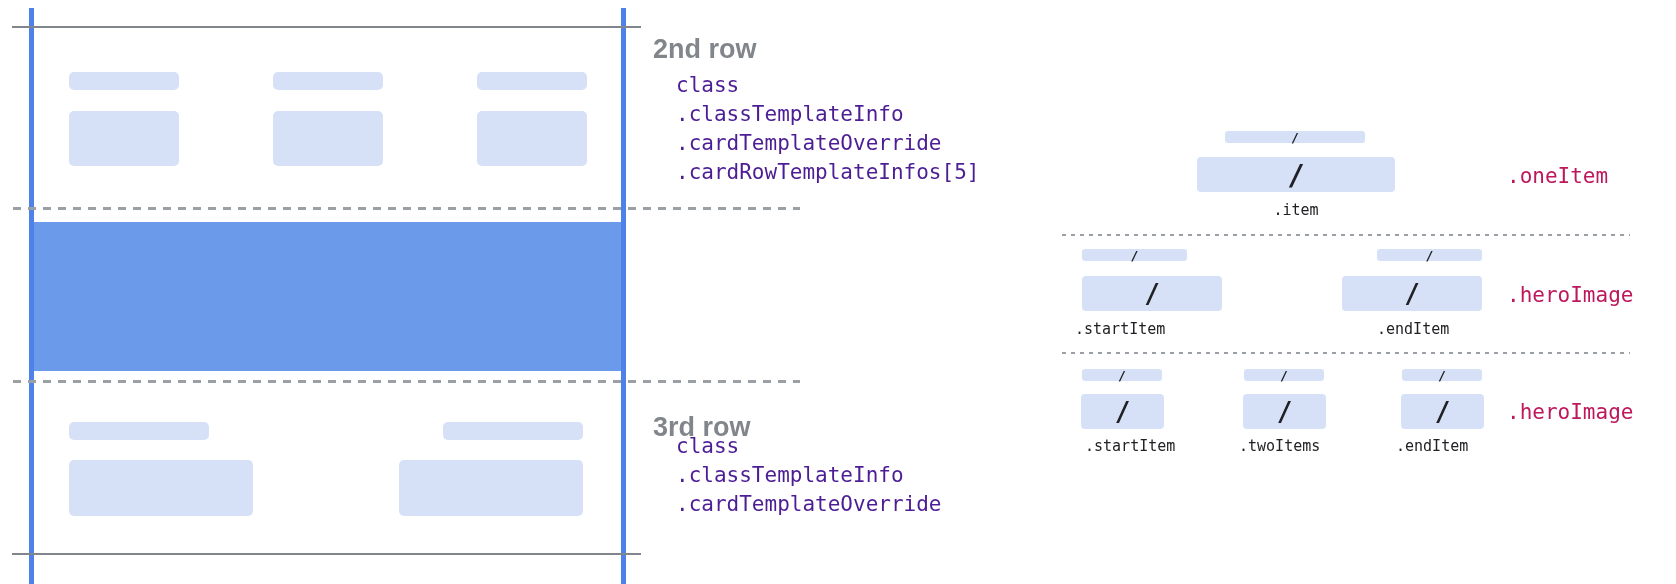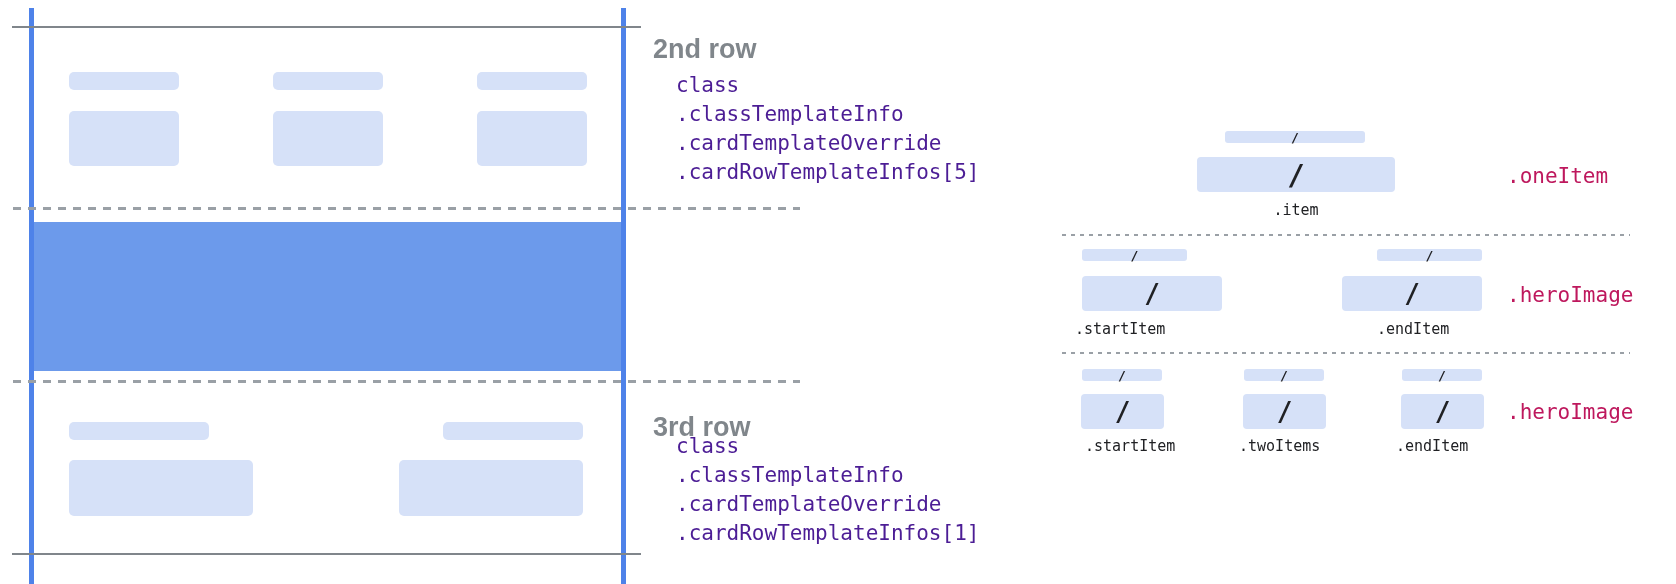--- a/index.html
+++ b/index.html
@@ -130,21 +130,20 @@
     <div>.cardTemplateOverride</div>
     <div>.cardRowTemplateInfos[5]</div>
   </div>
 
 
   <div class="heading" style="top:412px">3rd row</div>
   <div class="code" style="top:432px">
     <div>class</div>
     <div>.classTemplateInfo</div>
     <div>.cardTemplateOverride</div>
-    <div>.cardRowTemplateInfos[1]</div>
   </div>
 
   <div class="bar bar-sm" style="left:1225px;top:131px;width:140px">
     <span>/</span>
   </div>
   <div class="bar bar-lg" style="left:1197px;top:157px;width:198px;font-size:29px">
     <span>/</span>
   </div>
   <div class="diagram-label centered" style="left:1197px;top:201px;width:198px">.item</div>
   <div class="row-label" style="top:164px">.oneItem</div>

